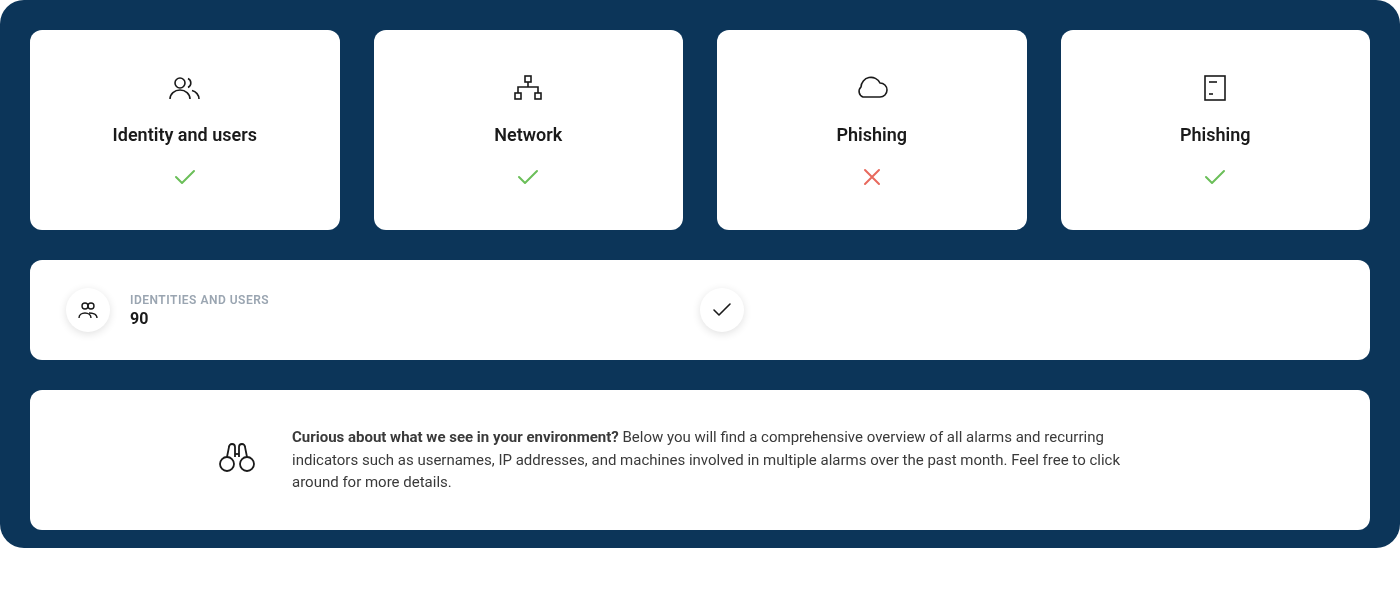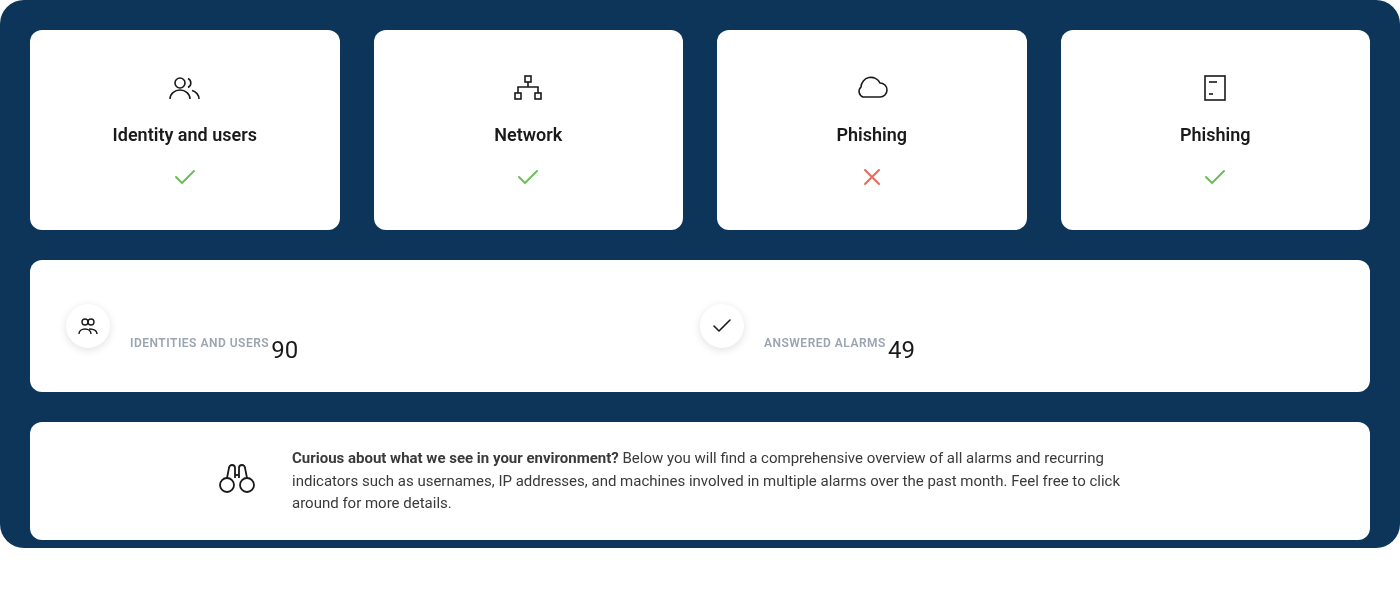--- a/index.html
+++ b/index.html
@@ -69,40 +69,39 @@
     height: 44px;
     border-radius: 50%;
     background: #fff;
     box-shadow: 0 2px 8px rgba(0,0,0,0.12);
     display: flex;
     align-items: center;
     justify-content: center;
   }
   .stat-text {
     display: flex;
-    flex-direction: row;
+    flex-direction: column;
     gap: 2px;
-    margin-top: 48px;
   }
   .stat-label {
     font-size: 12px;
     font-weight: 600;
     letter-spacing: 0.5px;
     color: #9aa5b1;
     text-transform: uppercase;
   }
   .stat-value {
-    font-size: 24px;
-    font-weight: 400;
+    font-size: 16px;
+    font-weight: 700;
     color: #1a1a1a;
   }
   .info-panel {
     background: #fff;
     border-radius: 12px;
-    padding: 25px 48px;
+    padding: 36px 48px;
     display: flex;
     align-items: center;
     gap: 36px;
   }
   .info-icon {
     flex-shrink: 0;
     margin-left: 140px;
   }
   .info-text {
     font-size: 15px;
@@ -204,24 +203,20 @@
       </div>
     </div>
 
 
 
     <div class="stat">
       <div class="stat-icon-wrap">
         <svg width="20" height="16" viewBox="0 0 20 16" fill="none" stroke="#1a1a1a" stroke-width="1.6" stroke-linecap="round" stroke-linejoin="round">
           <path d="M2 8l5 5L18 2"></path>
         </svg>
-      </div>
-      <div class="stat-text">
-        <div class="stat-label">ANSWERED ALARMS</div>
-        <div class="stat-value">49</div>
       </div>
     </div>
 
   </div>
 
   <div class="info-panel">
     <div class="info-icon">
       <svg width="38" height="30" viewBox="0 0 38 30" fill="none" stroke="#1a1a1a" stroke-width="1.8">
         <circle cx="9" cy="21" r="7"></circle>
         <circle cx="29" cy="21" r="7"></circle>

